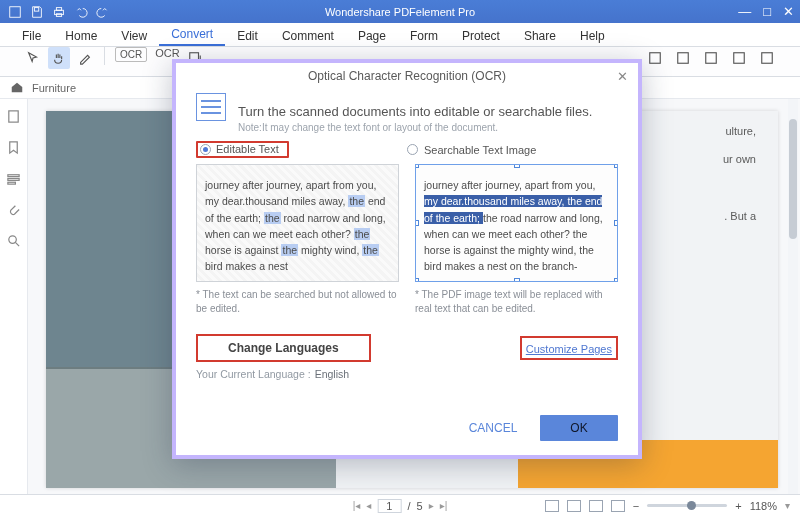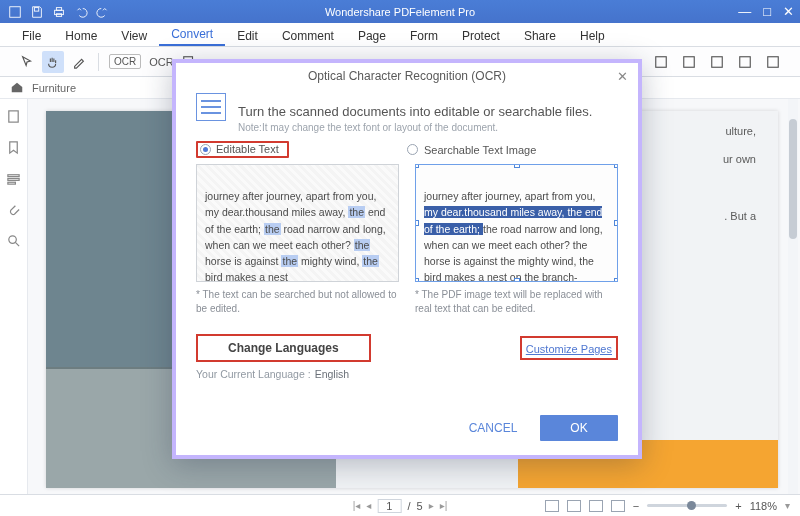--- a/index.html
+++ b/index.html
@@ -5,21 +5,21 @@
   * { box-sizing: border-box; margin: 0; padding: 0; font-family: "Segoe UI", Arial, sans-serif; }
   body { width: 800px; height: 516px; overflow: hidden; background: #fff; }
   .titlebar { height: 23px; background: linear-gradient(#4a7dd6,#4573cc); color: #fff; display: flex; align-items: center; font-size: 11px; position: relative; }
   .tb-icons { display:flex; gap:8px; padding:0 8px; }
   .tb-icons span { width:14px; height:14px; display:inline-flex; align-items:center; justify-content:center; }
   .tb-title { position:absolute; left:50%; transform:translateX(-50%); font-size:11px; }
   .tb-right { position:absolute; right:6px; display:flex; gap:12px; font-size:13px; }
   .menubar { height:24px; background:#fff; display:flex; align-items:flex-end; padding:0 10px; border-bottom:1px solid #d9dde3; }
   .menubar .m { font-size:12px; padding:4px 12px 3px; color:#333; cursor:default; }
   .menubar .m.active { color:#3a6fd8; border-bottom:2px solid #3a6fd8; }
-  .toolbar { height:30px; background:#fdfdfe; border-bottom:1px solid #d9dde3; display:flex; align-items:center; padding:0 16px; gap:4px; font-size:11px; color:#555; }
+  .toolbar { height:30px; background:#fdfdfe; border-bottom:1px solid #d9dde3; display:flex; align-items:flex-start; padding:0 22px; gap:4px; font-size:11px; color:#555; }
   .tool { width:22px; height:22px; display:inline-flex; align-items:center; justify-content:center; border-radius:2px; }
   .tool.active { background:#cfe0fa; }
   .tool svg { width:14px; height:14px; stroke:#555; fill:none; stroke-width:1.3; }
   .ocrt { border:1px solid #bbb; padding:1px 4px; font-size:10px; border-radius:2px; margin-left:2px; }
   .sep { width:1px; height:18px; background:#d9dde3; margin:0 4px; }
   .rtools { margin-left:auto; display:flex; gap:6px; }
   .crumb { height:22px; display:flex; align-items:center; padding:0 10px; gap:8px; font-size:11px; color:#666; border-bottom:1px solid #e6e9ee; }
   .crumb .home { width:14px; height:14px; }
   .workarea { position:absolute; top:99px; bottom:22px; left:0; right:0; background:#fafbfc; }
   .leftrail { position:absolute; left:0; top:0; bottom:0; width:28px; background:#fff; border-right:1px solid #e6e9ee; display:flex; flex-direction:column; align-items:center; gap:12px; padding-top:10px; }
@@ -58,40 +58,40 @@
   .lead .icon::before{top:6px;} .lead .icon::after{top:12px;box-shadow:0 6px 0 #6a93e0;}
   .lead h3{font-size:13px;font-weight:500;color:#555;margin-bottom:3px;margin-top:13px;}
   .lead p{font-size:10px;color:#9da4ad;}
   .opts{display:flex;margin:8px 0 6px;}
   .opt{flex:1;display:flex;align-items:center;gap:6px;font-size:11px;color:#555;}
   .radio{width:11px;height:11px;border:1px solid #9aa4b2;border-radius:50%;display:inline-flex;align-items:center;justify-content:center;}
   .radio.sel::after{content:"";width:5px;height:5px;border-radius:50%;background:#5079d6;}
   .redbox{border:2px solid #d23a2f;padding:0 8px 1px 2px;border-radius:1px;display:inline-flex;align-items:center;gap:5px;}
   .previews{display:flex;gap:16px;}
   .prev{flex:1;}
-  .prev .box{border:1px solid #cfd3d8;background:#fdfdfd;padding:23px 8px;height:118px;font-size:10.5px;color:#4b4b4b;line-height:1.55;overflow:hidden;}
+  .prev .box{border:1px solid #cfd3d8;background:#fdfdfd;padding:12px 8px;height:118px;font-size:10.5px;color:#4b4b4b;line-height:1.55;overflow:hidden;}
   .prev.left .box{background:repeating-linear-gradient(45deg,#fafafa 0 3px,#f4f4f4 3px 6px);}
   .hl{background:#b8cdf2;padding:0 1px;}
   .prev.right .box{position:relative;border:1px solid #6fa0e9;}
   .seltxt{background:#3a5fa8;color:#fff;}
   .handle{position:absolute;width:6px;height:6px;background:#fff;border:1px solid #4f87da;}
   .h-tl{left:-3px;top:-3px}.h-tr{right:-3px;top:-3px}.h-bl{left:-3px;bottom:-3px}.h-br{right:-3px;bottom:-3px}
   .h-tm{left:calc(50% - 3px);top:-3px}.h-bm{left:calc(50% - 3px);bottom:-3px}
   .h-ml{left:-3px;top:calc(50% - 3px)}.h-mr{right:-3px;top:calc(50% - 3px)}
   .note{font-size:10px;color:#8a8f97;margin-top:6px;line-height:1.4;}
   .langrow{margin-top:18px;display:flex;align-items:center;gap:14px;position:relative;}
   .changeLang{border:2px solid #d23a2f;padding:5px 30px;font-size:12px;color:#444;font-weight:bold;}
   .custPages{position:absolute;right:0;bottom:2px;border:2px solid #d23a2f;padding:1px 4px;}
   .custPages a{color:#4f77d1;font-size:11px;text-decoration:underline;}
   .curlang{font-size:10.5px;color:#9199a2;margin-top:6px;}
   .curlang b{font-weight:400;color:#6a7078;margin-left:4px;}
   .modal-foot{display:flex;justify-content:flex-end;gap:8px;padding:10px 20px 14px;}
   .btn{width:78px;height:26px;font-size:12px;display:inline-flex;align-items:center;justify-content:center;border-radius:1px;}
   .btn.cancel{color:#5a86da;background:#fff;}
-  .btn.ok{background:#5a86da;color:#ffffff;}
+  .btn.ok{background:#5a86da;color:#0f172a;}
   .arrow{font-size:10px;color:#999;}
 </style>
 </head>
 <body>
 
 <div class="titlebar">
   <div class="tb-icons">
     <span>
         <svg viewBox="0 0 16 16">
           <rect x="2" y="2" width="12" height="12" fill="none" stroke="#fff"></rect>

